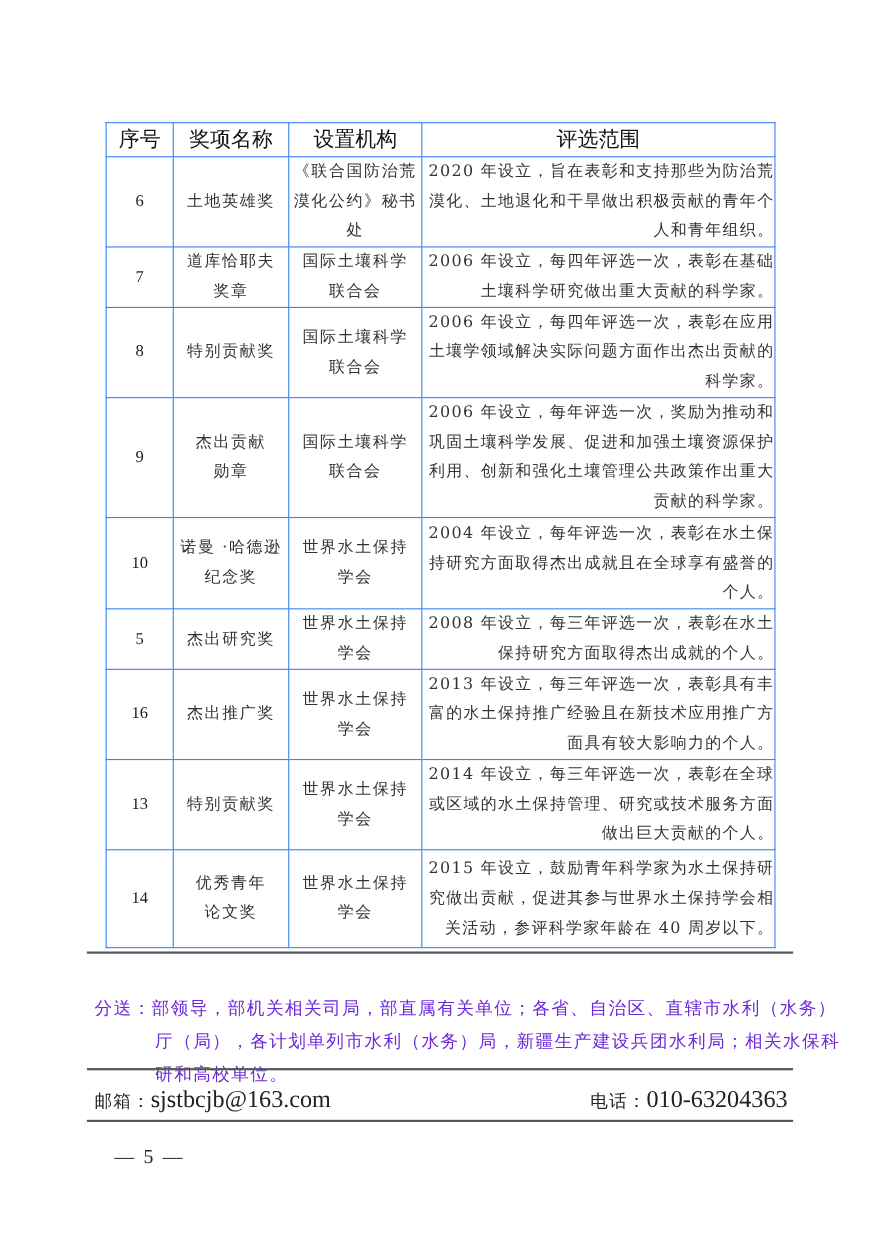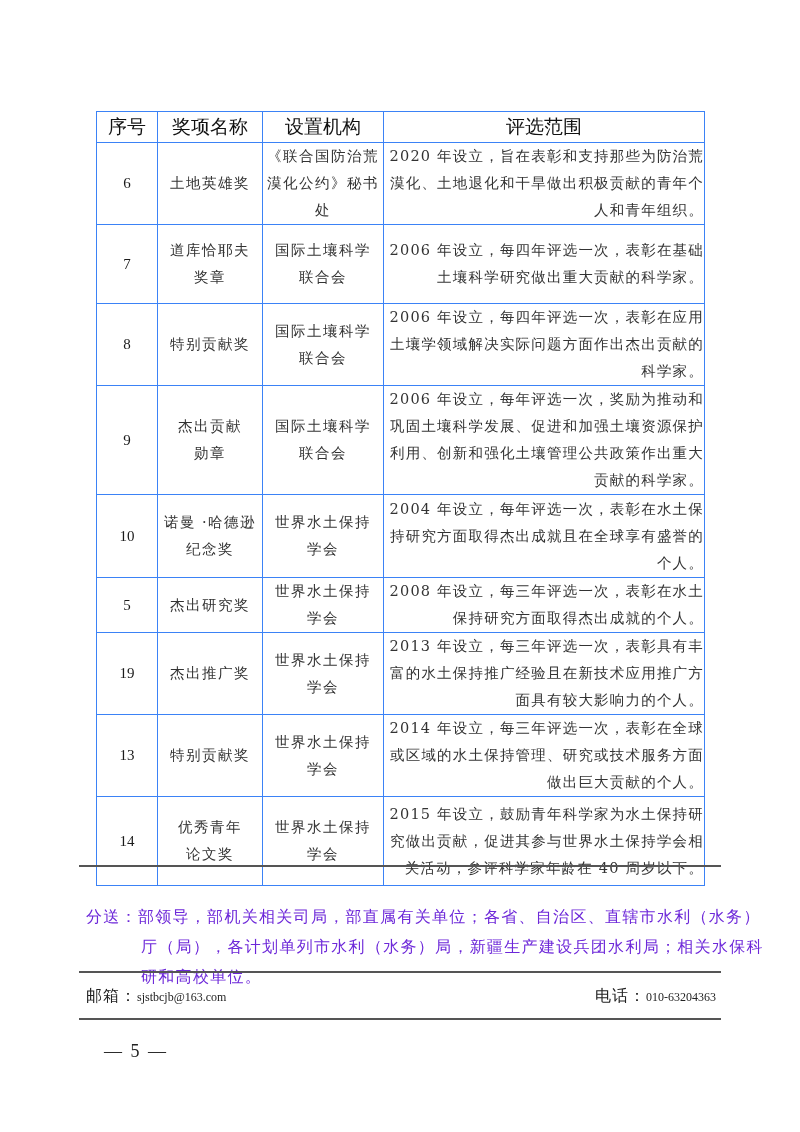--- a/index.html
+++ b/index.html
@@ -53,21 +53,21 @@
   .distribution .body { display: inline; }
   .dist-wrap { text-indent: -55px; padding-left: 55px; }
 
   .contact {
     position: absolute; left: 86px; top: 986px; width: 630px; height: 24px;
     font-size: 16px; color: #222;
   }
   .contact .email { position: absolute; left: 0; top: 0; }
   .contact .phone { position: absolute; right: 0; top: 0; }
   .contact .lbl { letter-spacing: 1px; }
-  .contact .val { font-family: "Liberation Serif", "DejaVu Serif", serif; font-size: 12px; }
+  .contact .val { font-family: "Liberation Serif", "DejaVu Serif", serif; font-size: 22px; }
 
   .page-number {
     position: absolute; left: 104px; top: 1041px;
     font-family: "Liberation Serif", "DejaVu Serif", serif;
     font-size: 18px; color: #222; letter-spacing: 2px;
   }
 </style>
 </head>
 <body>
 
@@ -95,21 +95,21 @@
             <div style="width:92px;margin:15px auto">土地英雄奖</div>
           </td>
         <td class="c-org">
             <div style="width:112px;margin:0 auto">《联合国防治荒漠化公约》秘书处</div>
           </td>
         <td class="c-desc">2020 年设立，旨在表彰和支持那些为防治荒漠化、土地退化和干旱做出积极贡献的青年个人和青年组织。</td>
       </tr>
       <tr style="height:55px">
         <td class="c-no">7</td>
         <td class="c-name">
-            <div style="width:82px;margin:12px auto">道库恰耶夫奖章</div>
+            <div style="width:82px;margin:0 auto">道库恰耶夫奖章</div>
           </td>
         <td class="c-org">
             <div style="width:100px;margin:0 auto">国际土壤科学联合会</div>
           </td>
         <td class="c-desc">2006 年设立，每四年评选一次，表彰在基础土壤科学研究做出重大贡献的科学家。</td>
       </tr>
       <tr style="height:82px">
         <td class="c-no">8</td>
         <td class="c-name">
             <div style="width:92px;margin:0 auto">特别贡献奖</div>
@@ -143,21 +143,21 @@
         <td class="c-no">5</td>
         <td class="c-name">
             <div style="width:96px;margin:0 auto">杰出研究奖</div>
           </td>
         <td class="c-org">
             <div style="width:100px;margin:0 auto">世界水土保持学会</div>
           </td>
         <td class="c-desc">2008 年设立，每三年评选一次，表彰在水土保持研究方面取得杰出成就的个人。</td>
       </tr>
       <tr style="height:82px">
-        <td class="c-no">19</td>
+        <td class="c-no">16</td>
         <td class="c-name">
             <div style="width:96px;margin:0 auto">杰出推广奖</div>
           </td>
         <td class="c-org">
             <div style="width:100px;margin:0 auto">世界水土保持学会</div>
           </td>
         <td class="c-desc">2013 年设立，每三年评选一次，表彰具有丰富的水土保持推广经验且在新技术应用推广方面具有较大影响力的个人。</td>
       </tr>
       <tr style="height:82px">
         <td class="c-no">13</td>

